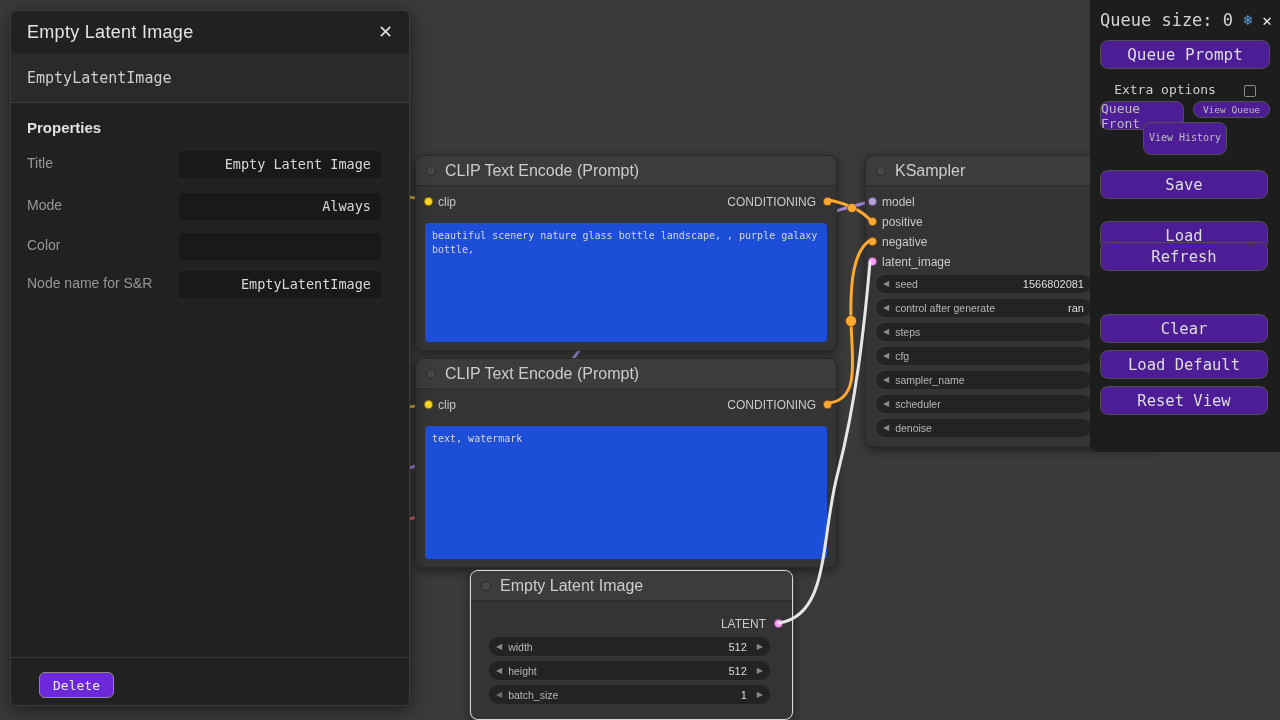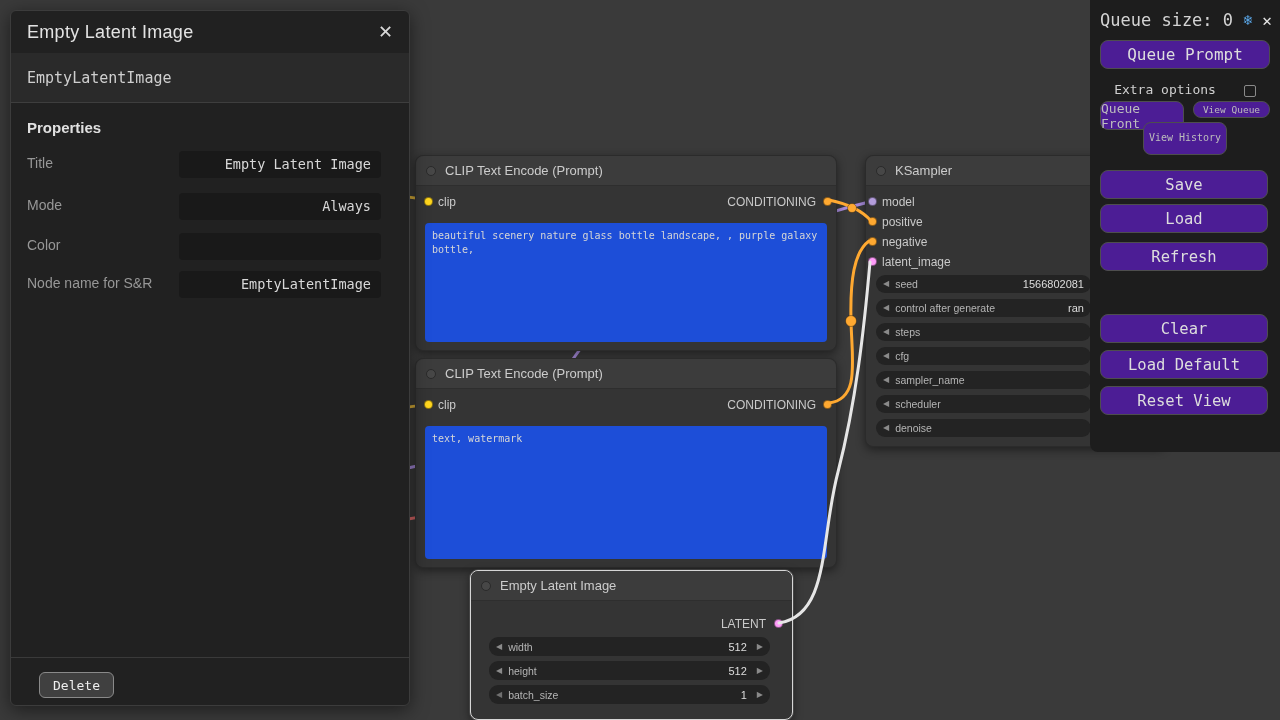--- a/index.html
+++ b/index.html
@@ -14,21 +14,21 @@
 
   
   .node { position:absolute; background:#343434; border:1px solid #2b2b2b;
           border-radius:8px; box-shadow:0 3px 10px rgba(0,0,0,.45); z-index:2; }
   .node-header { position:absolute; left:0; top:0; right:0; height:30px;
                  display:flex; align-items:center; padding:0 10px;
                  border-bottom:1px solid #2e2e2e; background:#3c3c3c;
                  border-radius:8px 8px 0 0; }
   .hdot { width:10px; height:10px; border-radius:50%; background:#474747;
           border:1px solid #2a2a2a; margin-right:9px; flex:0 0 auto; }
-  .node-title { font-size:13px; color:#cccccc; white-space:nowrap; }
+  .node-title { font-size:16px; color:#cccccc; white-space:nowrap; }
   .slot-dot { position:absolute; width:9px; height:9px; border-radius:50%;
               border:1px solid rgba(0,0,0,.45); }
   .slot-label { position:absolute; font-size:12px; color:#c9c9c9; white-space:nowrap; }
   .ntext { position:absolute; background:#1d4ed8; border-radius:4px; padding:6px 7px;
            font-family:"DejaVu Sans Mono", monospace; font-size:10px; line-height:1.4;
            color:#d6d6d6; overflow:hidden; white-space:pre-wrap; }
   .pill { position:absolute; height:18px; background:#232323; border-radius:9px;
           display:flex; align-items:center; padding:0 7px; }
   .arr { color:#8a8a8a; font-size:8px; line-height:1; flex:0 0 auto; }
   .pill .wname { font-size:10.5px; color:#b5b5b5; margin-left:6px; white-space:nowrap; }
@@ -57,21 +57,21 @@
                       font-weight:bold; color:#e0e0e0; }
   .pp-field { position:absolute; left:16px; right:28px; height:28px;
               display:flex; align-items:center; }
   .pp-label { font-size:14px; color:#979797; line-height:1.25; max-width:150px; }
   .pp-input { margin-left:auto; width:202px; height:27px; background:#191919;
               border-radius:4px; display:flex; align-items:center; justify-content:flex-end;
               padding:0 10px; font-family:"DejaVu Sans Mono", monospace;
               font-size:13.5px; color:#d8d8d8; }
   #pp-divider { position:absolute; left:0; right:0; top:646px; height:1px; background:#3a3a3a; }
   #pp-delete { position:absolute; left:28px; top:661px; height:26px; padding:0 13px;
-               background:#404040; border:1px solid #8a8a8a; border-radius:6px;
+               background:#6d28d9; border:1px solid #8a8a8a; border-radius:6px;
                color:#eeeeee; font-family:"DejaVu Sans Mono", monospace; font-size:13px;
                display:flex; align-items:center; cursor:pointer; }
 
   
   #menu { position:absolute; right:0; top:0; width:190px; height:452px;
           background:#1d1d1d; z-index:6; border-radius:0 0 0 8px;
           font-family:"DejaVu Sans Mono", monospace; }
   #menu-queuebar { position:absolute; left:10px; right:8px; top:8px; height:24px;
                    display:flex; align-items:center; }
   #queue-size { font-size:17px; color:#d4d4d4; }
@@ -257,20 +257,20 @@
     <div id="btn-queue-prompt" class="mbtn">Queue Prompt</div>
     <div id="extra-options-row">
       <span id="extra-options-label">Extra options</span>
       <span id="extra-options-checkbox"></span>
     </div>
     <div id="btn-queue-front" class="mbtn">Queue Front</div>
     <div id="btn-view-queue" class="mbtn">View Queue</div>
     <div id="btn-view-history" class="mbtn">View History</div>
 
     <div class="mbtn mbig" style="top:170px;">Save</div>
-    <div class="mbtn mbig" style="top:204px;">Load</div>
+    <div class="mbtn mbig" style="top:221px;">Load</div>
     <div class="mbtn mbig" style="top:242px;">Refresh</div>
     <div class="mbtn mbig" style="top:314px;">Clear</div>
     <div class="mbtn mbig" style="top:350px;">Load Default</div>
     <div class="mbtn mbig" style="top:386px;">Reset View</div>
   </div>
 
 </div>
 
 </body></html>

